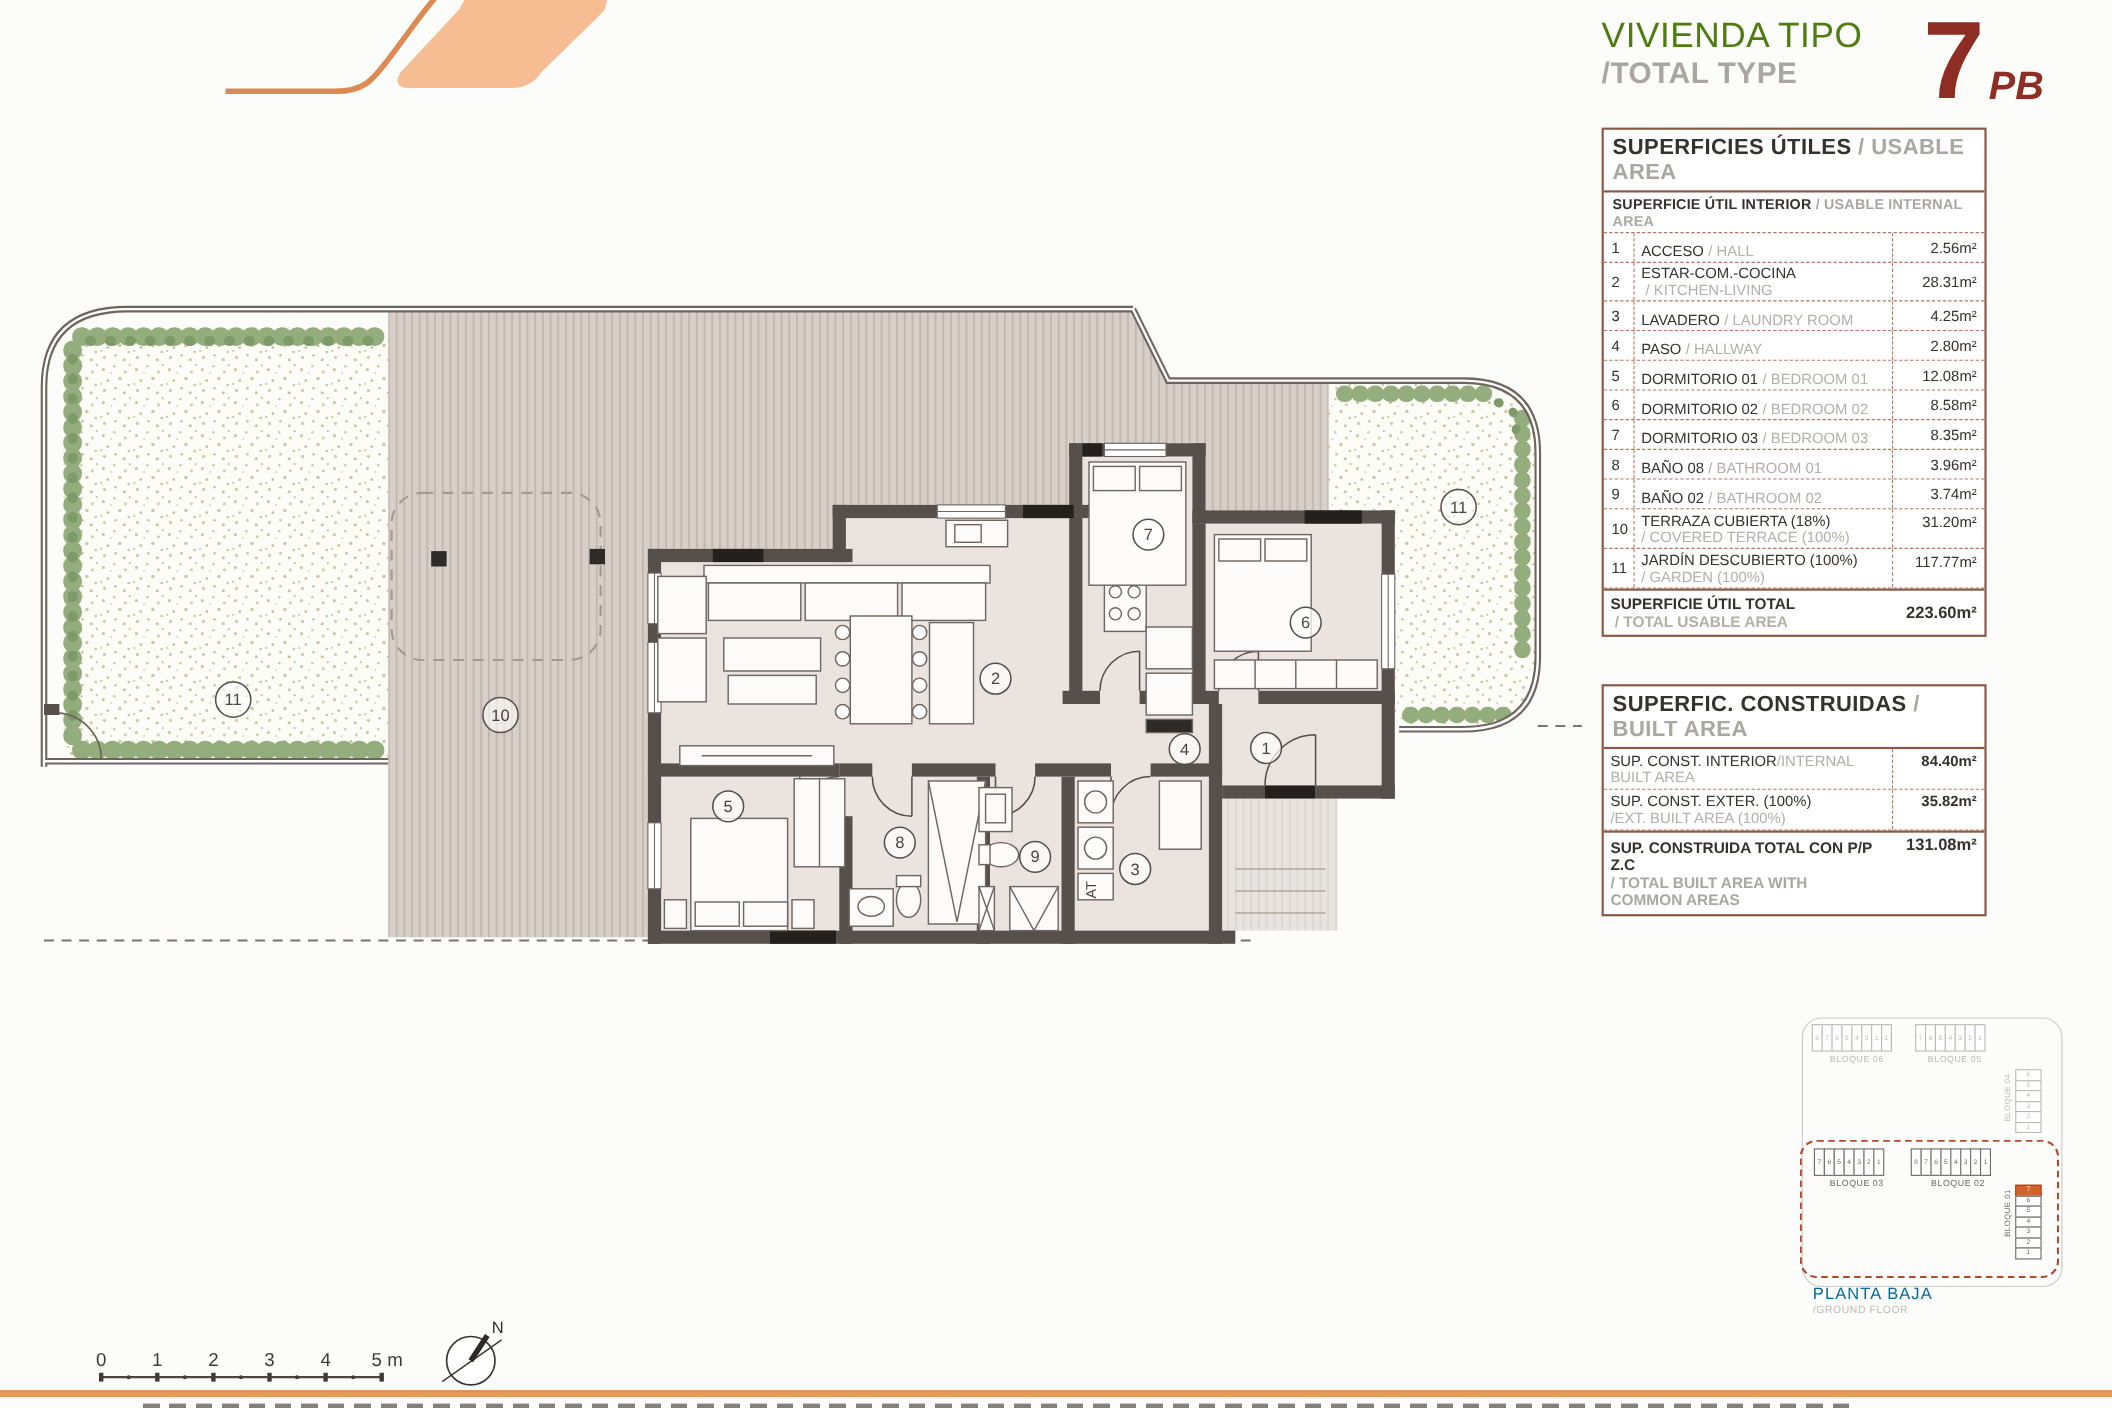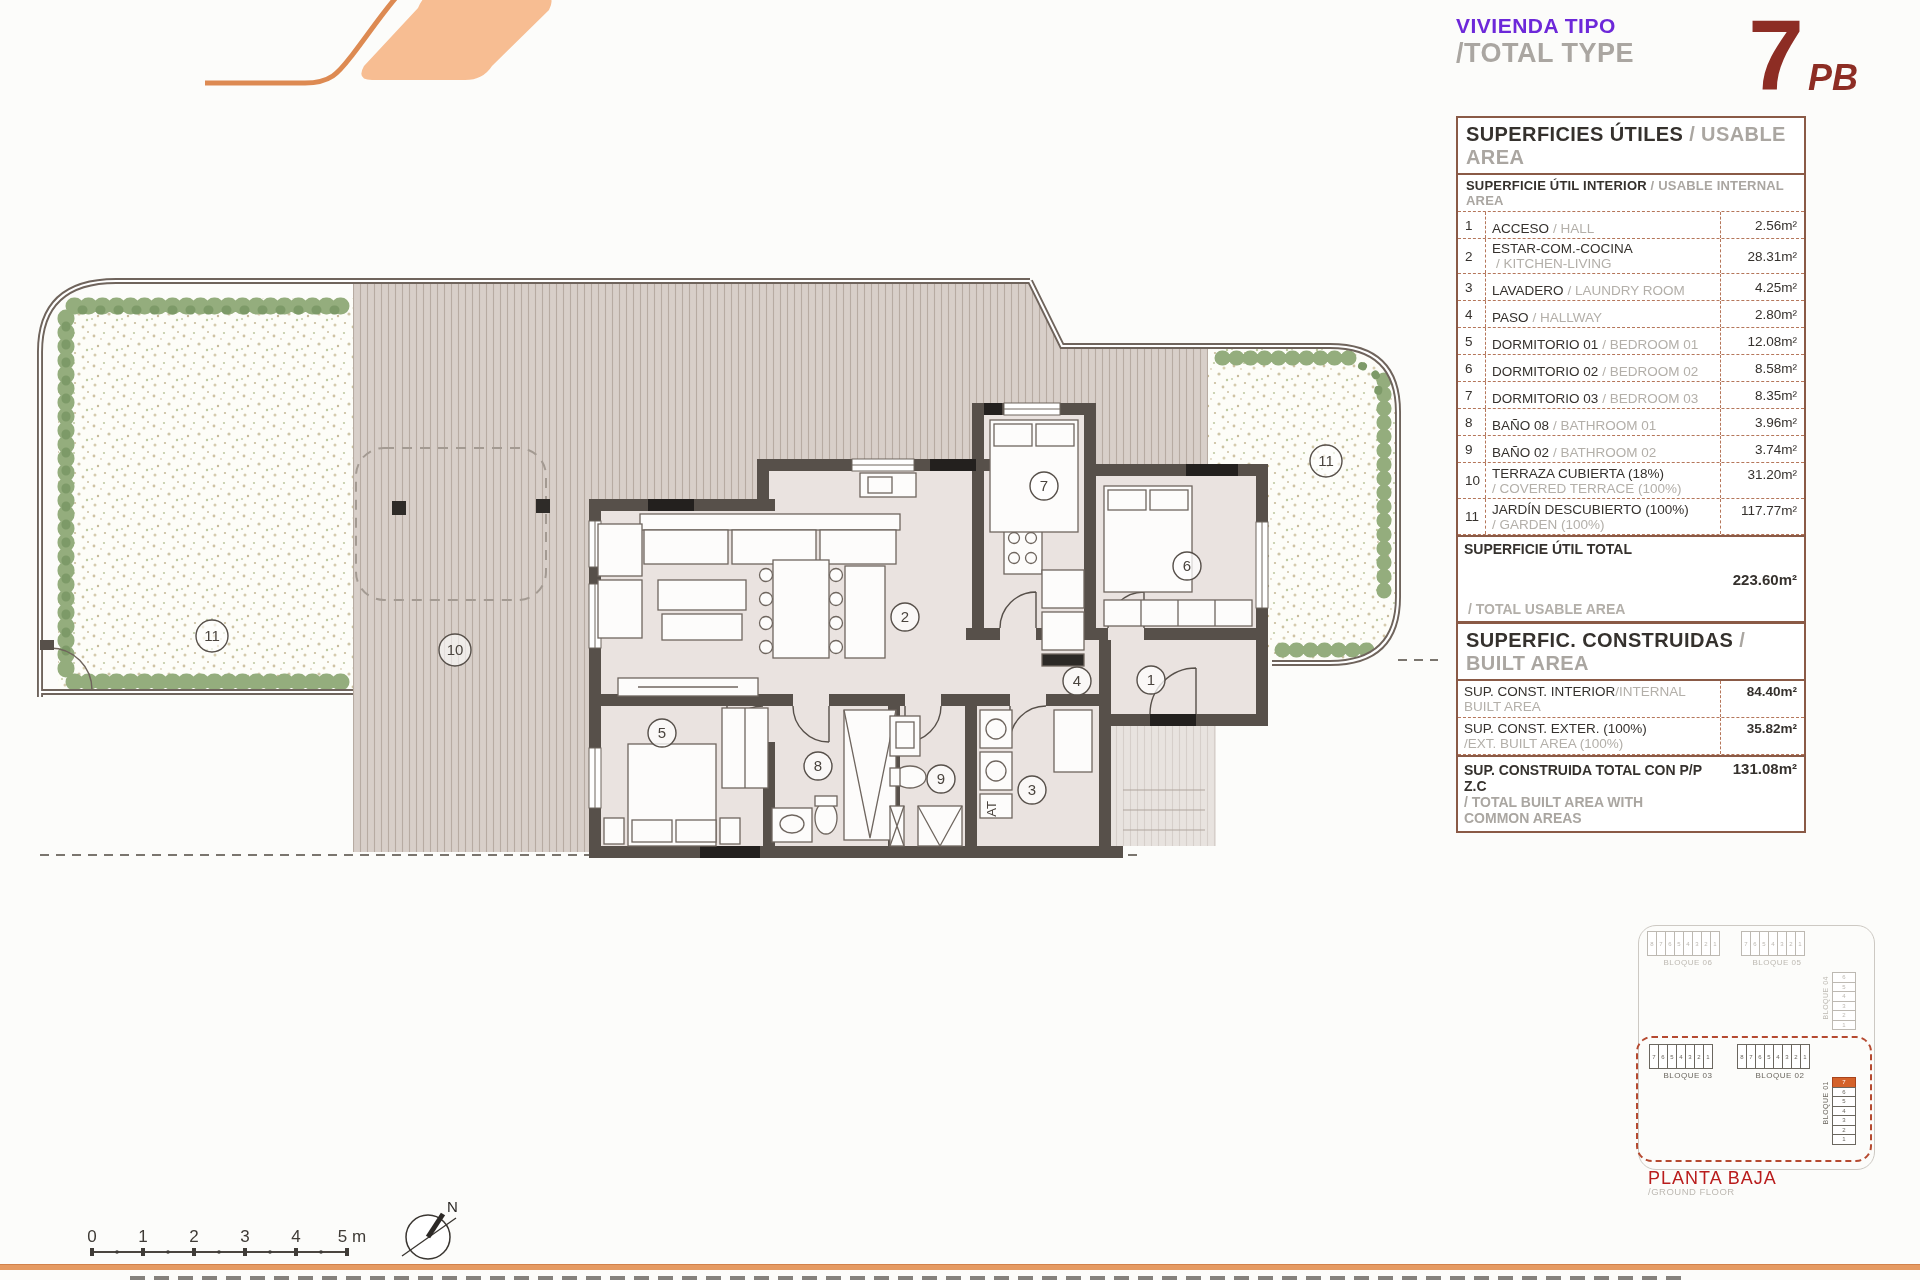--- a/index.html
+++ b/index.html
@@ -2,21 +2,21 @@
 <html><head>
 <meta charset="utf-8">
 <style>
   html,body{margin:0;padding:0;}
   body{width:1920px;height:1280px;position:relative;overflow:hidden;background:#fcfcfa;
        font-family:"Liberation Sans",sans-serif;}
   svg text{font-family:"Liberation Sans",sans-serif;}
 
   
   .title-block{position:absolute;left:1456px;top:14px;width:430px;height:92px;}
-  .tline1{font-size:21px;font-weight:bold;color:#6d28d9;letter-spacing:.5px;line-height:1.15;}
+  .tline1{font-size:32px;font-weight:normal;color:#4d7c0f;letter-spacing:.5px;line-height:1.15;}
   .tline2{font-size:27px;font-weight:bold;color:#aaa6a1;letter-spacing:.5px;line-height:1.15;}
   .ttype{position:absolute;right:28px;top:0;display:flex;align-items:flex-end;}
   .t7{font-size:100px;line-height:.82;font-weight:bold;color:#8d2d24;}
   .tpb{font-size:36px;font-weight:bold;color:#8d2d24;margin-left:4px;line-height:1;font-style:italic;}
 
   
   .area-table{position:absolute;left:1456px;width:350px;background:#fff;
       border:2px solid #8a5a46;box-sizing:border-box;color:#35312d;}
   .at-head{padding:5px 8px 4px 8px;border-bottom:2px solid #8a5a46;font-size:20px;font-weight:bold;letter-spacing:.4px;}
   .at-head .en, .gray{color:#aaa6a1;}
@@ -25,21 +25,21 @@
   .trow:last-of-type{border-bottom:none;}
   .tnum{width:28px;border-right:1.5px dashed #b5765a;display:flex;align-items:center;padding-left:7px;box-sizing:border-box;}
   .tname{flex:1;display:flex;align-items:flex-end;padding:2px 6px;flex-wrap:wrap;}
   .tname .en{color:#b3afa9;margin-left:4px;}
   .trow.stack .tname{display:block;padding-top:3px;}
   .trow.stack .en{display:block;margin-left:0;}
   .tval{width:84px;border-left:1.5px dashed #b5765a;display:flex;align-items:center;
         justify-content:flex-end;padding-right:7px;box-sizing:border-box;}
   .trow.stack .tval{align-items:flex-start;padding-top:4px;}
   .ttotal{display:flex;border-top:2px solid #8a5a46;font-size:14px;font-weight:bold;align-items:center;padding:4px 0;}
-  .ttotal .tname{padding:0 6px;gap:44px;}
+  .ttotal .tname{padding:0 6px;}
   .ttotal .tval{border-left:none;font-size:15px;}
   
   .brow{display:flex;align-items:stretch;border-bottom:1.5px dashed #b5765a;font-size:13.5px;}
   .brow .bname{flex:1;padding:3px 6px;}
   .brow .bname .en{color:#b3afa9;}
   .brow .bname .en.block{display:block;}
   .brow .bval{width:84px;border-left:1.5px dashed #b5765a;display:flex;align-items:flex-start;
       justify-content:flex-end;padding:3px 7px 0 0;box-sizing:border-box;font-weight:bold;}
   .btotal{display:flex;border-top:2px solid #8a5a46;font-size:14px;font-weight:bold;padding:3px 0;}
   .btotal .bname{flex:1;padding:2px 6px;}
@@ -56,21 +56,21 @@
   .kcell{box-sizing:border-box;border:1px solid currentColor;margin-left:-1px;background:#fff;
      font-size:6px;display:flex;align-items:center;justify-content:center;}
   .kcells.v .kcell{margin-left:0;margin-top:-1px;}
   .light{color:#bdb9b2;}
   .dark{color:#6b675f;}
   .kh .kcell{width:10px;height:25px;}
   .kv .kcell{width:24px;height:10.5px;}
   .kcell.hl{background:#d4622a;color:#fff;border-color:#a8431b;}
   .klabel{font-size:8px;text-align:center;margin-top:2px;letter-spacing:.5px;}
   .klabel-v{position:absolute;font-size:7px;letter-spacing:.5px;writing-mode:vertical-rl;transform:rotate(180deg);}
-  .kp-caption1{position:absolute;left:18px;top:250px;font-size:18px;color:#b91c1c;letter-spacing:1px;text-align:right;}
+  .kp-caption1{position:absolute;left:18px;top:250px;font-size:15px;color:#0369a1;letter-spacing:1px;text-align:right;}
   .kp-caption2{position:absolute;left:18px;top:268px;font-size:9.5px;color:#bdb9b2;letter-spacing:.5px;}
 
   
   .orange-rule{position:absolute;left:0;right:0;top:1264px;height:5px;background:#e59a62;border-top:1px solid #d2814a;}
   .cut-text{position:absolute;left:130px;top:1276px;height:4px;width:1560px;opacity:.75;
       background:repeating-linear-gradient(90deg,#5d5852 0 15px,transparent 15px 24px);}
   .plan-svg{position:absolute;left:0;top:0;}
 </style>
 </head>
 <body>

